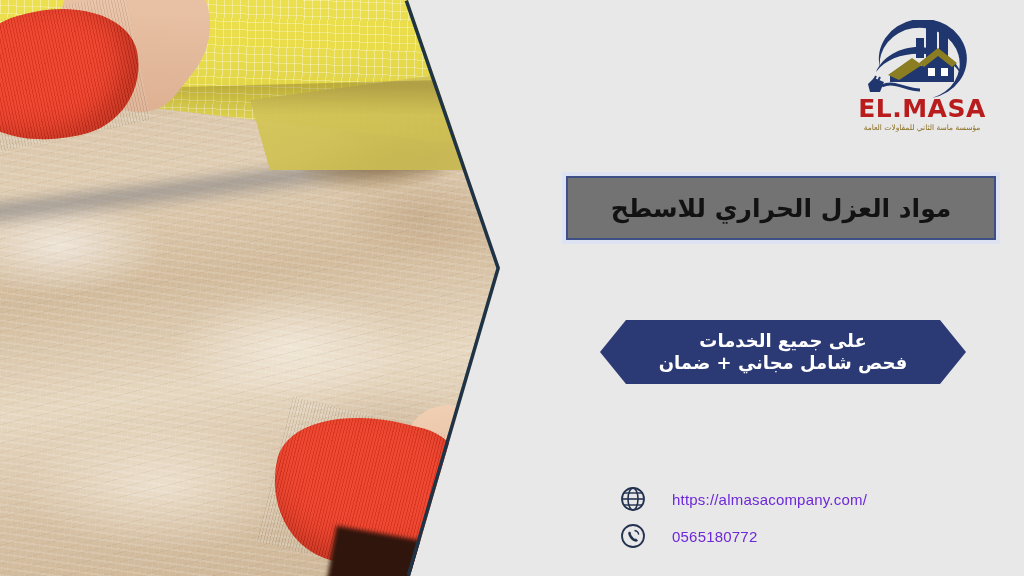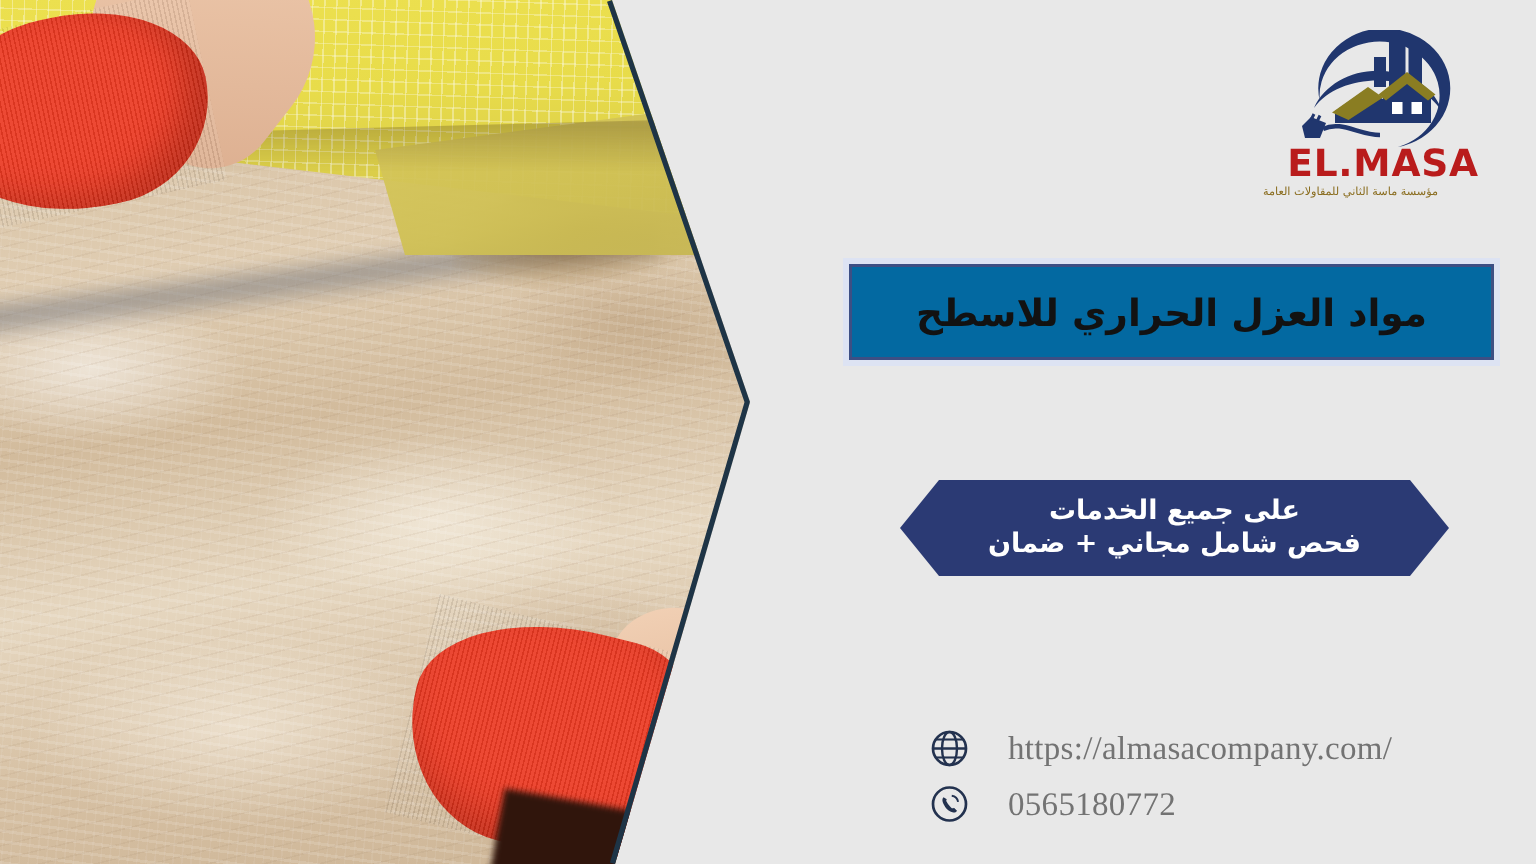--- a/index.html
+++ b/index.html
@@ -124,28 +124,28 @@
 
   
   #logo{ position:absolute; right:22px; top:20px; width:160px; height:122px; }
   #logo-mark{ position:absolute; left:24px; top:0; width:116px; height:80px; }
   #logo-wordmark{
     position:absolute; left:0; top:74px; width:160px;
     text-align:center; font-family:"DejaVu Sans", sans-serif;
     font-weight:bold; font-size:25px; color:#b91c1c; letter-spacing:.5px;
   }
   #logo-tagline{
-    position:absolute; left:0; top:103px; width:160px; text-align:left;
+    position:absolute; left:0; top:103px; width:160px; text-align:center;
     font-size:7.5px; color:#8a6d1f; direction:rtl; letter-spacing:.2px;
   }
 
   
   #title-box{
     position:absolute; left:562px; top:172px; width:438px; height:72px;
-    background:#0369a1;
+    background:#737373;
     border:4px solid #dde3f3;
     box-shadow: inset 0 0 0 2px #3d4f84;
     display:flex; align-items:center; justify-content:center;
   }
   #title-text{
     direction:rtl; font-family:"DejaVu Sans", sans-serif;
     font-weight:bold; font-size:25px; color:#121212; letter-spacing:0px;
   }
 
   
@@ -158,21 +158,21 @@
   .banner-line{
     direction:rtl; color:#ffffff; font-weight:bold; font-size:18px;
     line-height:22px; text-align:center;
   }
 
   
   #contact{ position:absolute; left:620px; top:486px; width:360px; }
   .contact-row{ display:flex; align-items:center; margin-bottom:11px; }
   .contact-icon{ width:26px; height:26px; flex:0 0 26px; margin-right:26px; }
   .contact-text{
-    font-family:Liberation Serif, serif; font-size:22px; color:#737373;
+    font-family:Liberation Sans, sans-serif; font-size:15px; color:#6d28d9;
     letter-spacing:.2px;
   }
 </style>
 </head>
 <body>
 
 <div id="photo-panel">
   <div id="photo-inner">
     <div class="wool-base"></div>
     <div class="wool-fibers"></div>

